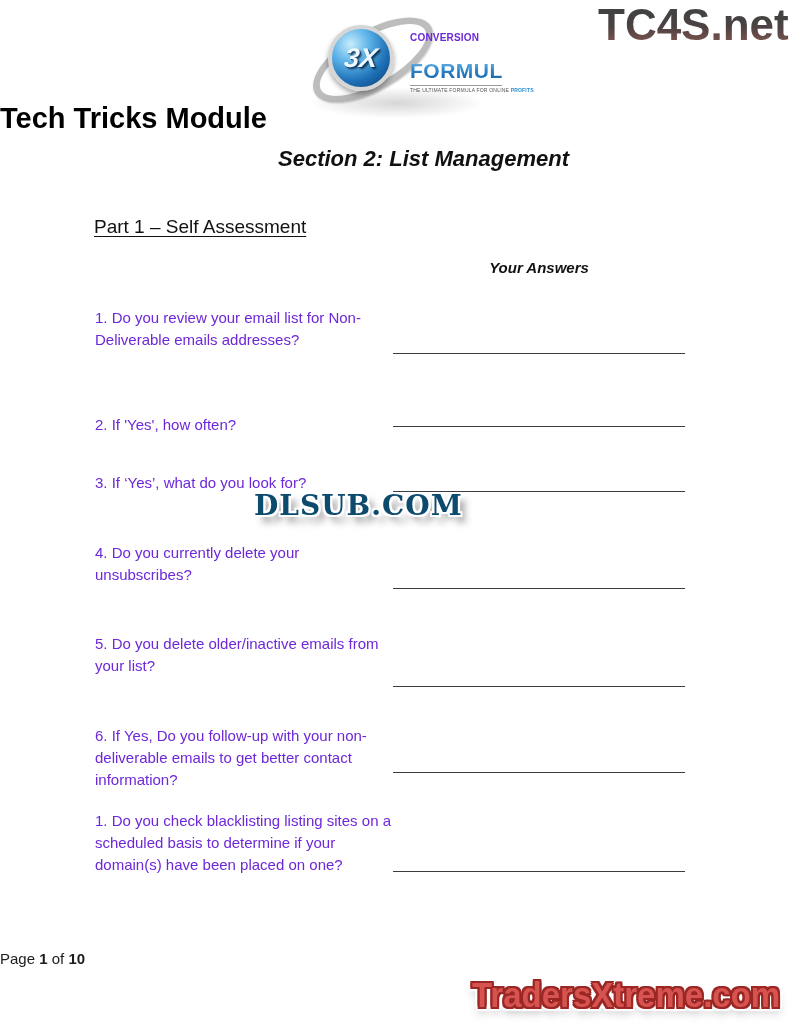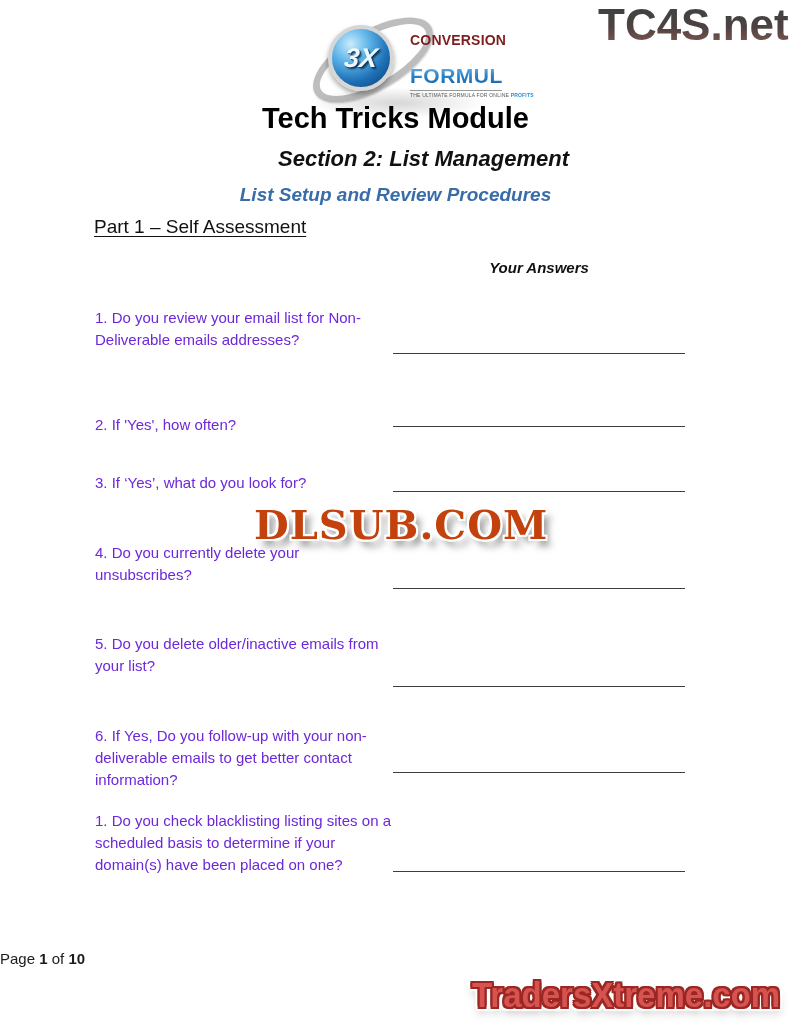--- a/index.html
+++ b/index.html
@@ -31,38 +31,38 @@
     border:4px solid #d6d6d6;
     box-shadow:0 3px 5px rgba(0,0,0,0.35);
   }
   .logo .sphere .badge {
     position:absolute; left:0; right:0; top:14px; text-align:center;
     font-size:27px; font-weight:bold; font-style:italic; color:#eef8ff;
     text-shadow:1px 1px 0 #0a3a6b, 2px 2px 2px rgba(0,0,0,0.6);
     transform:skewX(-6deg);
   }
   .logo .textblock { position:absolute; left:94px; top:26px; width:92px; }
-  .logo .line1 { font-size:14px; font-weight:bold; color:#7f1d1d; letter-spacing:0.2px; white-space:nowrap; }
+  .logo .line1 { font-size:10px; font-weight:bold; color:#6d28d9; letter-spacing:0.2px; white-space:nowrap; }
   .logo .line2 {
     font-size:21px; font-weight:bold; letter-spacing:0.5px; white-space:nowrap; margin-top:16px;
     background:linear-gradient(180deg,#7cc4ef 0%, #2e86c9 45%, #135b9e 100%);
     -webkit-background-clip:text; background-clip:text; color:transparent;
   }
   .logo .tagline {
     margin-top:2px; border-top:1px solid #9a9a9a; padding-top:1px;
     font-size:5px; color:#555; letter-spacing:0.2px; white-space:nowrap;
   }
   .logo .tagline .hl { color:#2a8fd4; font-weight:bold; }
   .logo .reflection {
     position:absolute; left:-14px; top:80px; width:190px; height:34px;
     background:radial-gradient(ellipse at center, rgba(110,110,110,0.28) 0%, rgba(255,255,255,0) 65%);
   }
 
   
-  .title    { position:absolute; top:102px; left:0; width:100%; text-align:center;
+  .title    { position:absolute; top:102px; left:0; width:100%; 
               font-size:29px; font-weight:bold; color:#000; }
   .subtitle { position:absolute; top:146px; left:0; width:100%; text-align:center;
               font-size:22px; font-weight:bold; font-style:italic; color:#111;padding-left:28px; }
   .subhead  { position:absolute; top:184px; left:0; width:100%; text-align:center;
               font-size:19px; font-weight:bold; font-style:italic; color:#3a6ca8; }
   .part     { position:absolute; top:216px; left:94px; font-size:19px; color:#111;
               text-decoration:underline; text-underline-offset:3px; }
 
   
   .colhead { position:absolute; top:259px; font-size:15px; font-weight:bold; font-style:italic;
@@ -77,23 +77,23 @@
   .q1 { top:307px; } .q2 { top:414px; } .q3 { top:472px; }
   .q4 { top:542px; } .q5 { top:633px; } .q6 { top:725px; } .q7 { top:810px; }
 
   .answer-line { position:absolute; left:393px; width:292px; height:0;
                  border-bottom:1.5px solid #3d3d3d; }
   .l1 { top:353px; } .l2 { top:426px; } .l3 { top:491px; }
   .l4 { top:588px; } .l5 { top:686px; } .l6 { top:772px; } .l7 { top:871px; }
 
   
   .dlsub {
-    position:absolute; left:254px; top:501px;
-    font-family:"DejaVu Serif", serif; font-size:40px; font-weight:bold; letter-spacing:1px;
-    color:#c2410c;
+    position:absolute; left:254px; top:489px;
+    font-family:"DejaVu Serif", serif; font-size:28px; font-weight:bold; letter-spacing:1px;
+    color:#0c4a6e;
     text-shadow:
       -2px -2px 0 #ffffff, 2px -2px 0 #ffffff, -2px 2px 0 #ffffff, 2px 2px 0 #ffffff,
       0 -2px 0 #ffffff, 0 2px 0 #ffffff, -2px 0 0 #ffffff, 2px 0 0 #ffffff,
       6px 7px 7px rgba(60,60,60,0.55);
   }
 
   
   .footer { position:absolute; top:950px; left:0; width:100%; 
             font-size:15px; color:#1c1c1c; }
   .footer .num { font-weight:bold; }
@@ -126,21 +126,20 @@
     <div class="textblock">
       <div class="line1">CONVERSION</div>
       <div class="line2">FORMULA</div>
       <div class="tagline"><span>THE ULTIMATE FORMULA FOR ONLINE </span><span class="hl">PROFITS</span></div>
     </div>
     <div class="reflection"></div>
   </div>
 
   <div class="title">Tech Tricks Module</div>
   <div class="subtitle">Section 2: List Management</div>
-  <div class="subhead">List Setup and Review Procedures</div>
   <div class="part">Part 1 – Self Assessment</div>
 
   <div class="colhead a">Your Answers</div>
 
   <div class="question q1">1. Do you review your email list for Non-
 Deliverable emails addresses?</div>
   <div class="question q2">2. If 'Yes', how often?</div>
   <div class="question q3">3. If ‘Yes’, what do you look for?</div>
   <div class="question q4">4. Do you currently delete your
 unsubscribes?</div>

